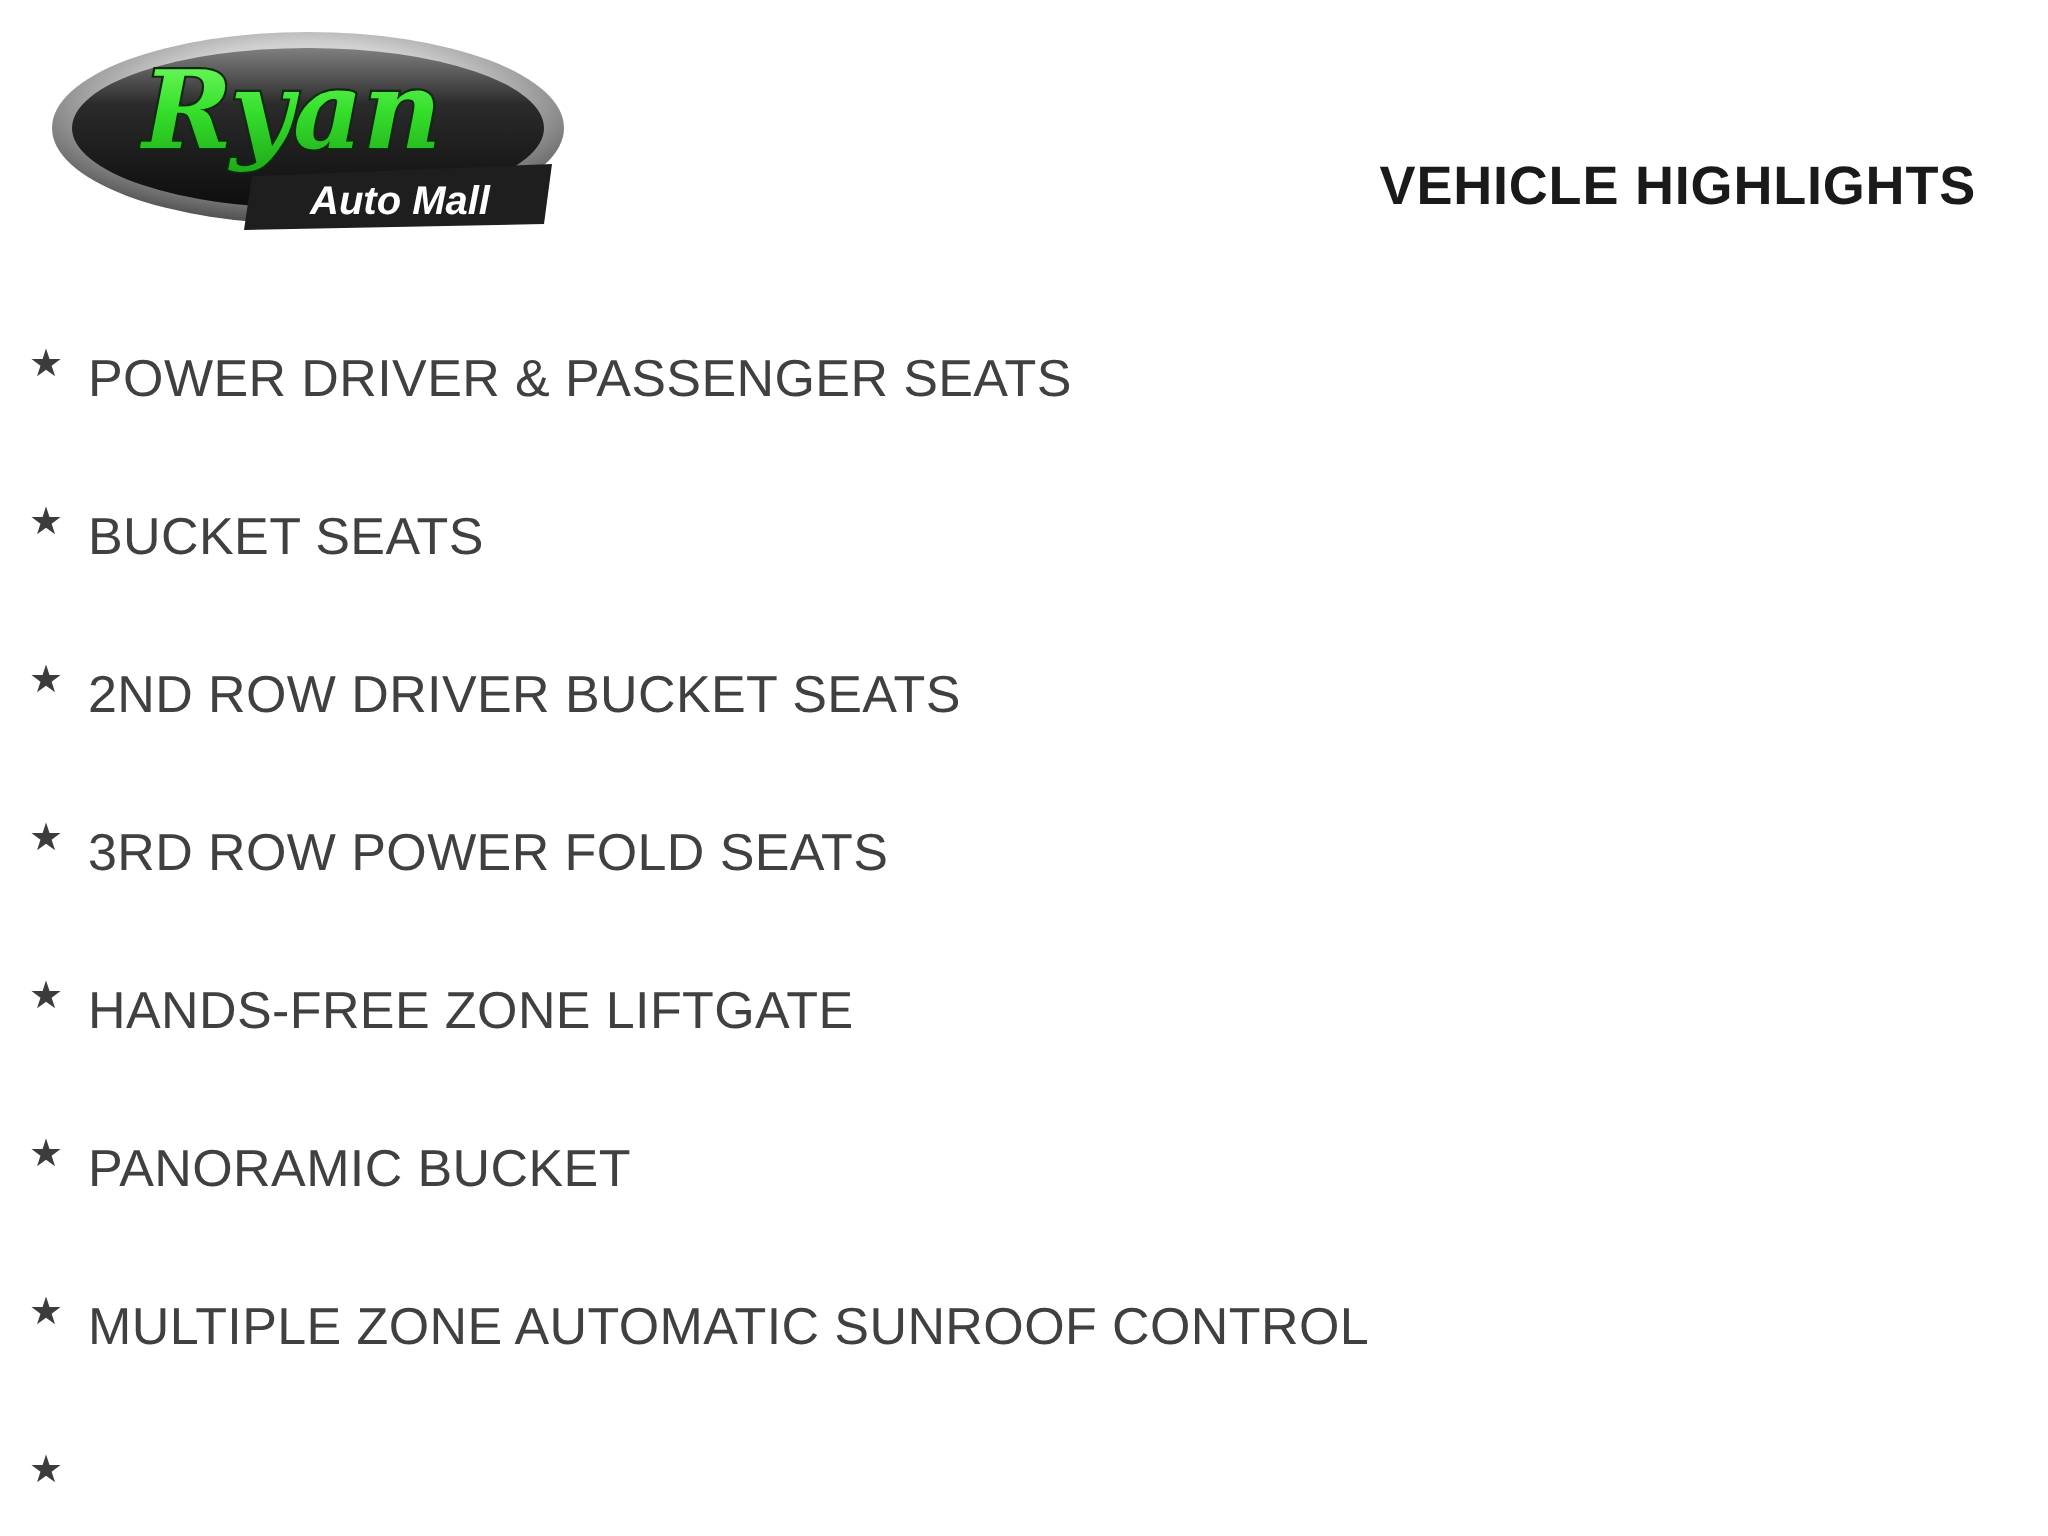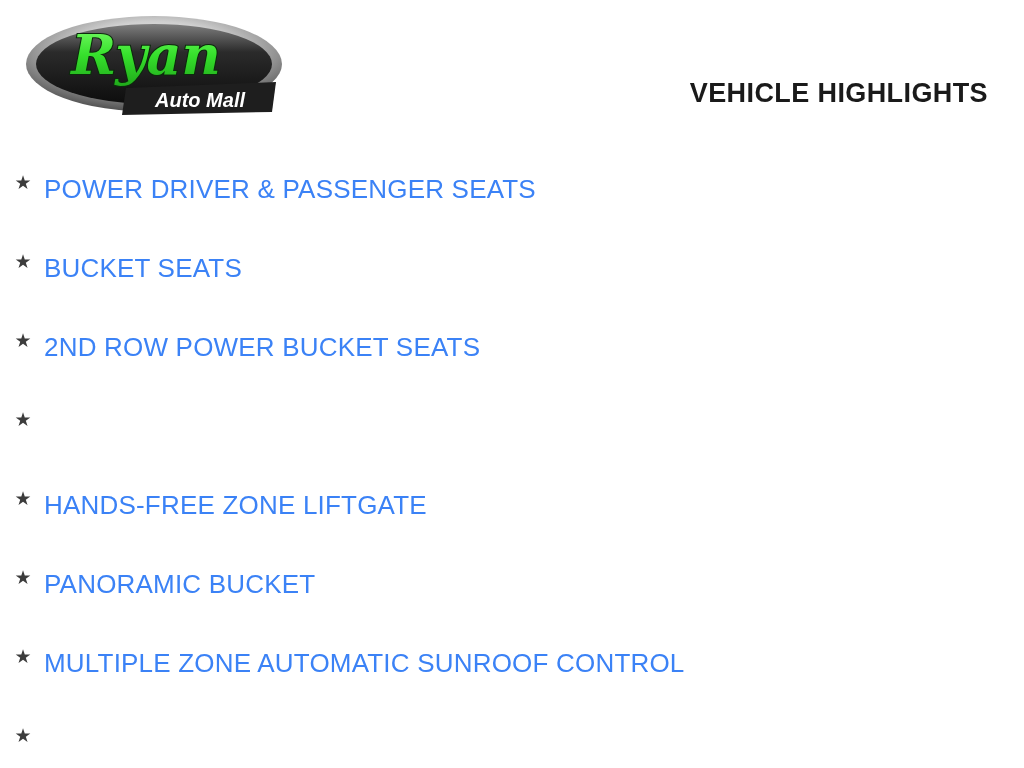--- a/index.html
+++ b/index.html
@@ -71,21 +71,21 @@
     width: 22px;
     text-align: center;
     font-size: 19px;
     line-height: 1;
     color: #3c3c3c;
     margin-right: 10px;
     margin-top: -2px;
   }
   .feature-text {
     font-size: 26px;
-    color: #3b82f6;
+    color: #404040;
     letter-spacing: 0.2px;
     white-space: nowrap;
     font-family: "Liberation Sans", sans-serif;
     margin-top: 12px;
   }
 </style>
 </head>
 <body>
 
 <div class="page">
@@ -130,24 +130,25 @@
     <li class="feature-item">
       <span class="bullet-star">★</span>
       <span class="feature-text">POWER DRIVER &amp; PASSENGER SEATS</span>
     </li>
     <li class="feature-item">
       <span class="bullet-star">★</span>
       <span class="feature-text">BUCKET SEATS</span>
     </li>
     <li class="feature-item">
       <span class="bullet-star">★</span>
-      <span class="feature-text">2ND ROW POWER BUCKET SEATS</span>
+      <span class="feature-text">2ND ROW DRIVER BUCKET SEATS</span>
     </li>
     <li class="feature-item">
       <span class="bullet-star">★</span>
+      <span class="feature-text">3RD ROW POWER FOLD SEATS</span>
     </li>
     <li class="feature-item">
       <span class="bullet-star">★</span>
       <span class="feature-text">HANDS-FREE ZONE LIFTGATE</span>
     </li>
     <li class="feature-item">
       <span class="bullet-star">★</span>
       <span class="feature-text">PANORAMIC BUCKET</span>
     </li>
     <li class="feature-item">

